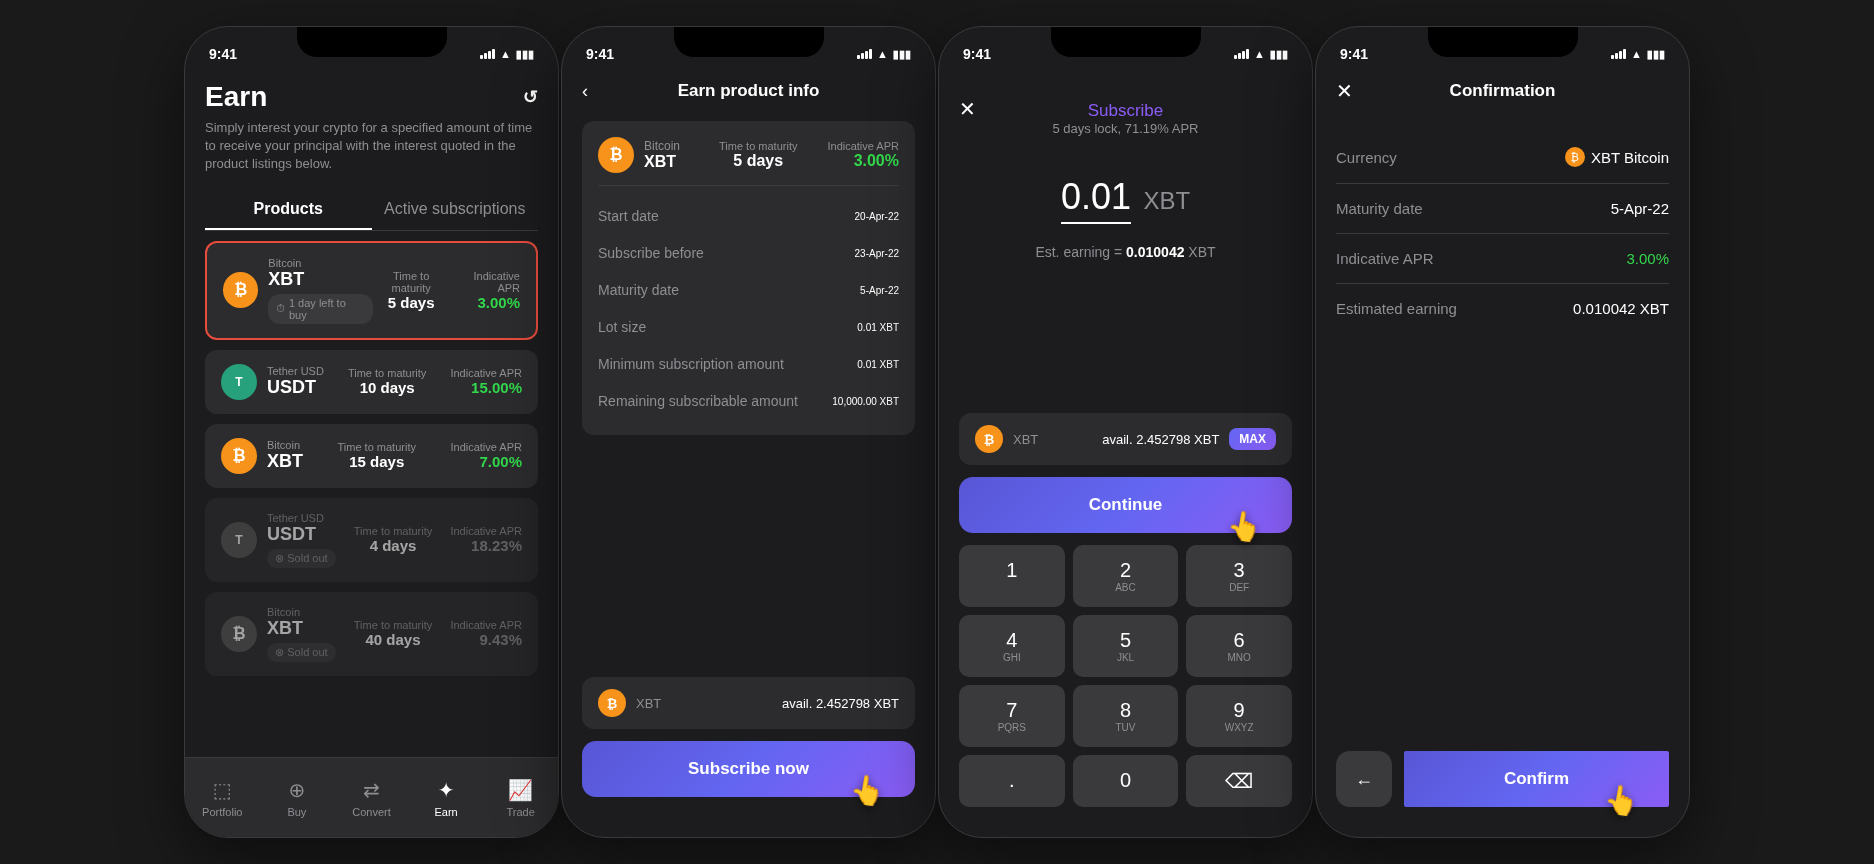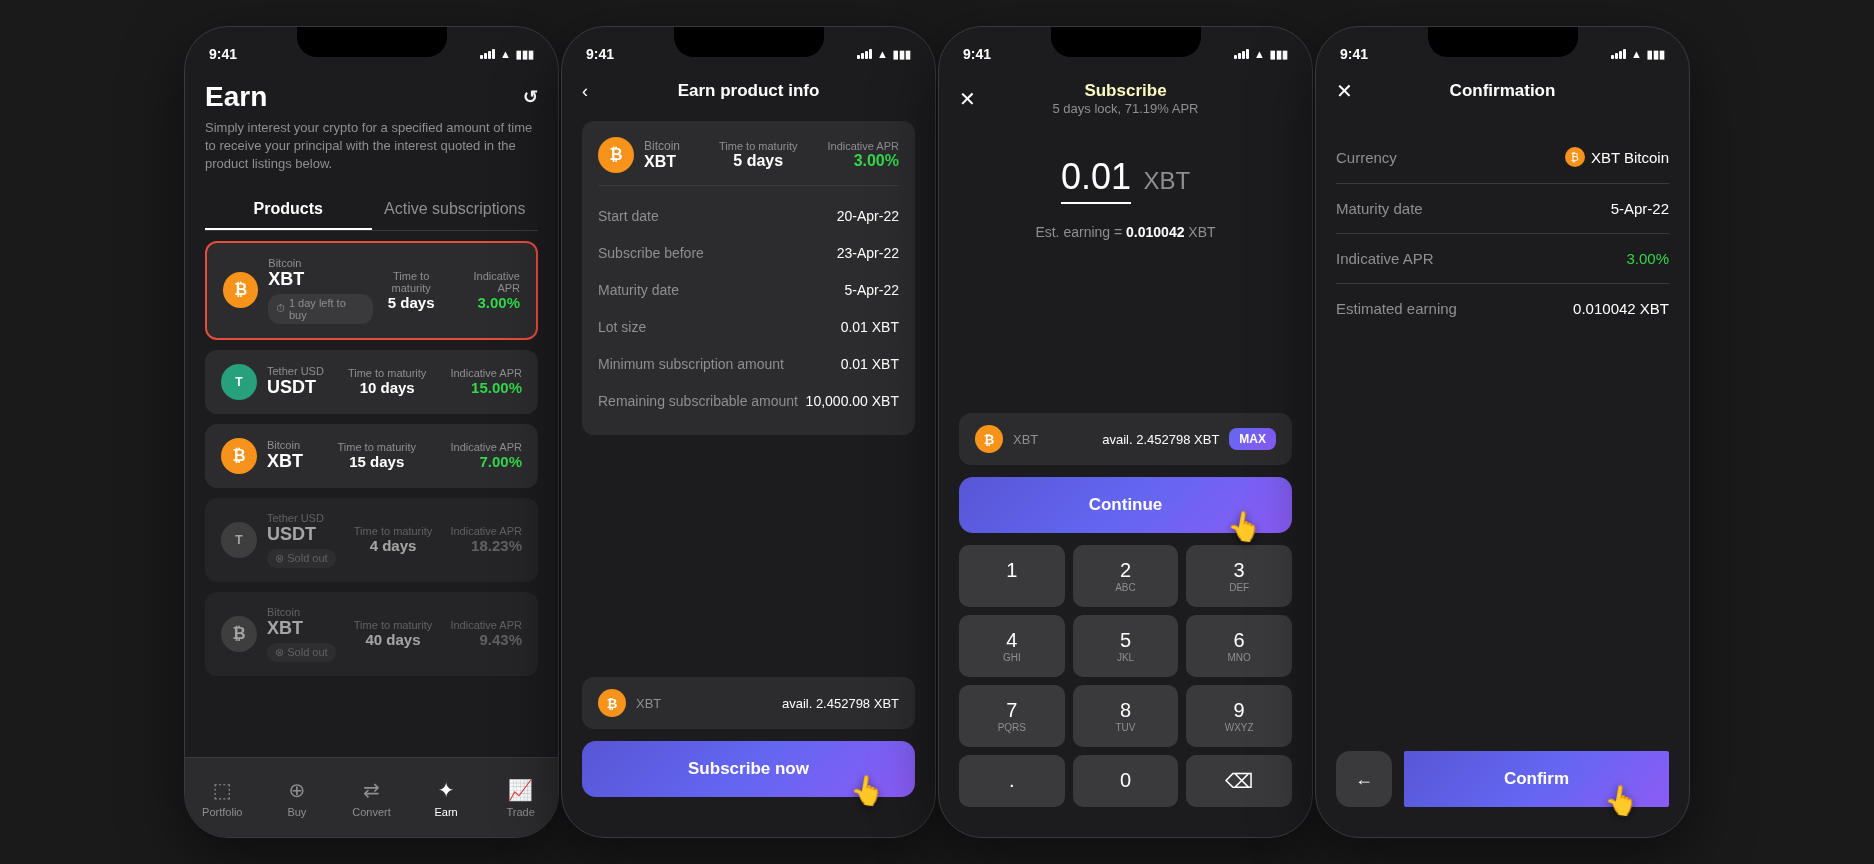--- a/index.html
+++ b/index.html
@@ -205,21 +205,21 @@
     }
     .info-row {
       display: flex;
       justify-content: space-between;
       align-items: center;
       padding: 10px 0;
       border-bottom: 1px solid #2a2a2c;
     }
     .info-row:last-child { border-bottom: none; }
     .info-label { font-size: 14px; color: #8e8e93; }
-    .info-value { font-size: 14px; color: #fff; font-weight: 500; text-align: center; }
+    .info-value { font-size: 10px; color: #fff; font-weight: 500; text-align: center; }
 
     
     .bottom-action-bar {
       position: absolute;
       bottom: 30px;
       left: 0;
       right: 0;
       padding: 10px 20px;
     }
     .avail-bar {
@@ -264,21 +264,21 @@
       position: relative;
     }
     .close-btn {
       position: absolute;
       left: 20px;
       color: #fff;
       font-size: 20px;
       cursor: pointer;
     }
     .subscribe-title-area { text-align: center; }
-    .subscribe-title { font-size: 17px; font-weight: 700; color: #fef9c3; }
+    .subscribe-title { font-size: 17px; font-weight: 400; color: #8b5cf6; margin-top: 20px; }
     .subscribe-subtitle { font-size: 13px; color: #8e8e93; }
     .amount-display {
       text-align: center;
       padding: 30px 20px 10px;
     }
     .amount-value {
       font-size: 36px;
       font-weight: 300;
       color: #fff;
       border-bottom: 2px solid #fff;

